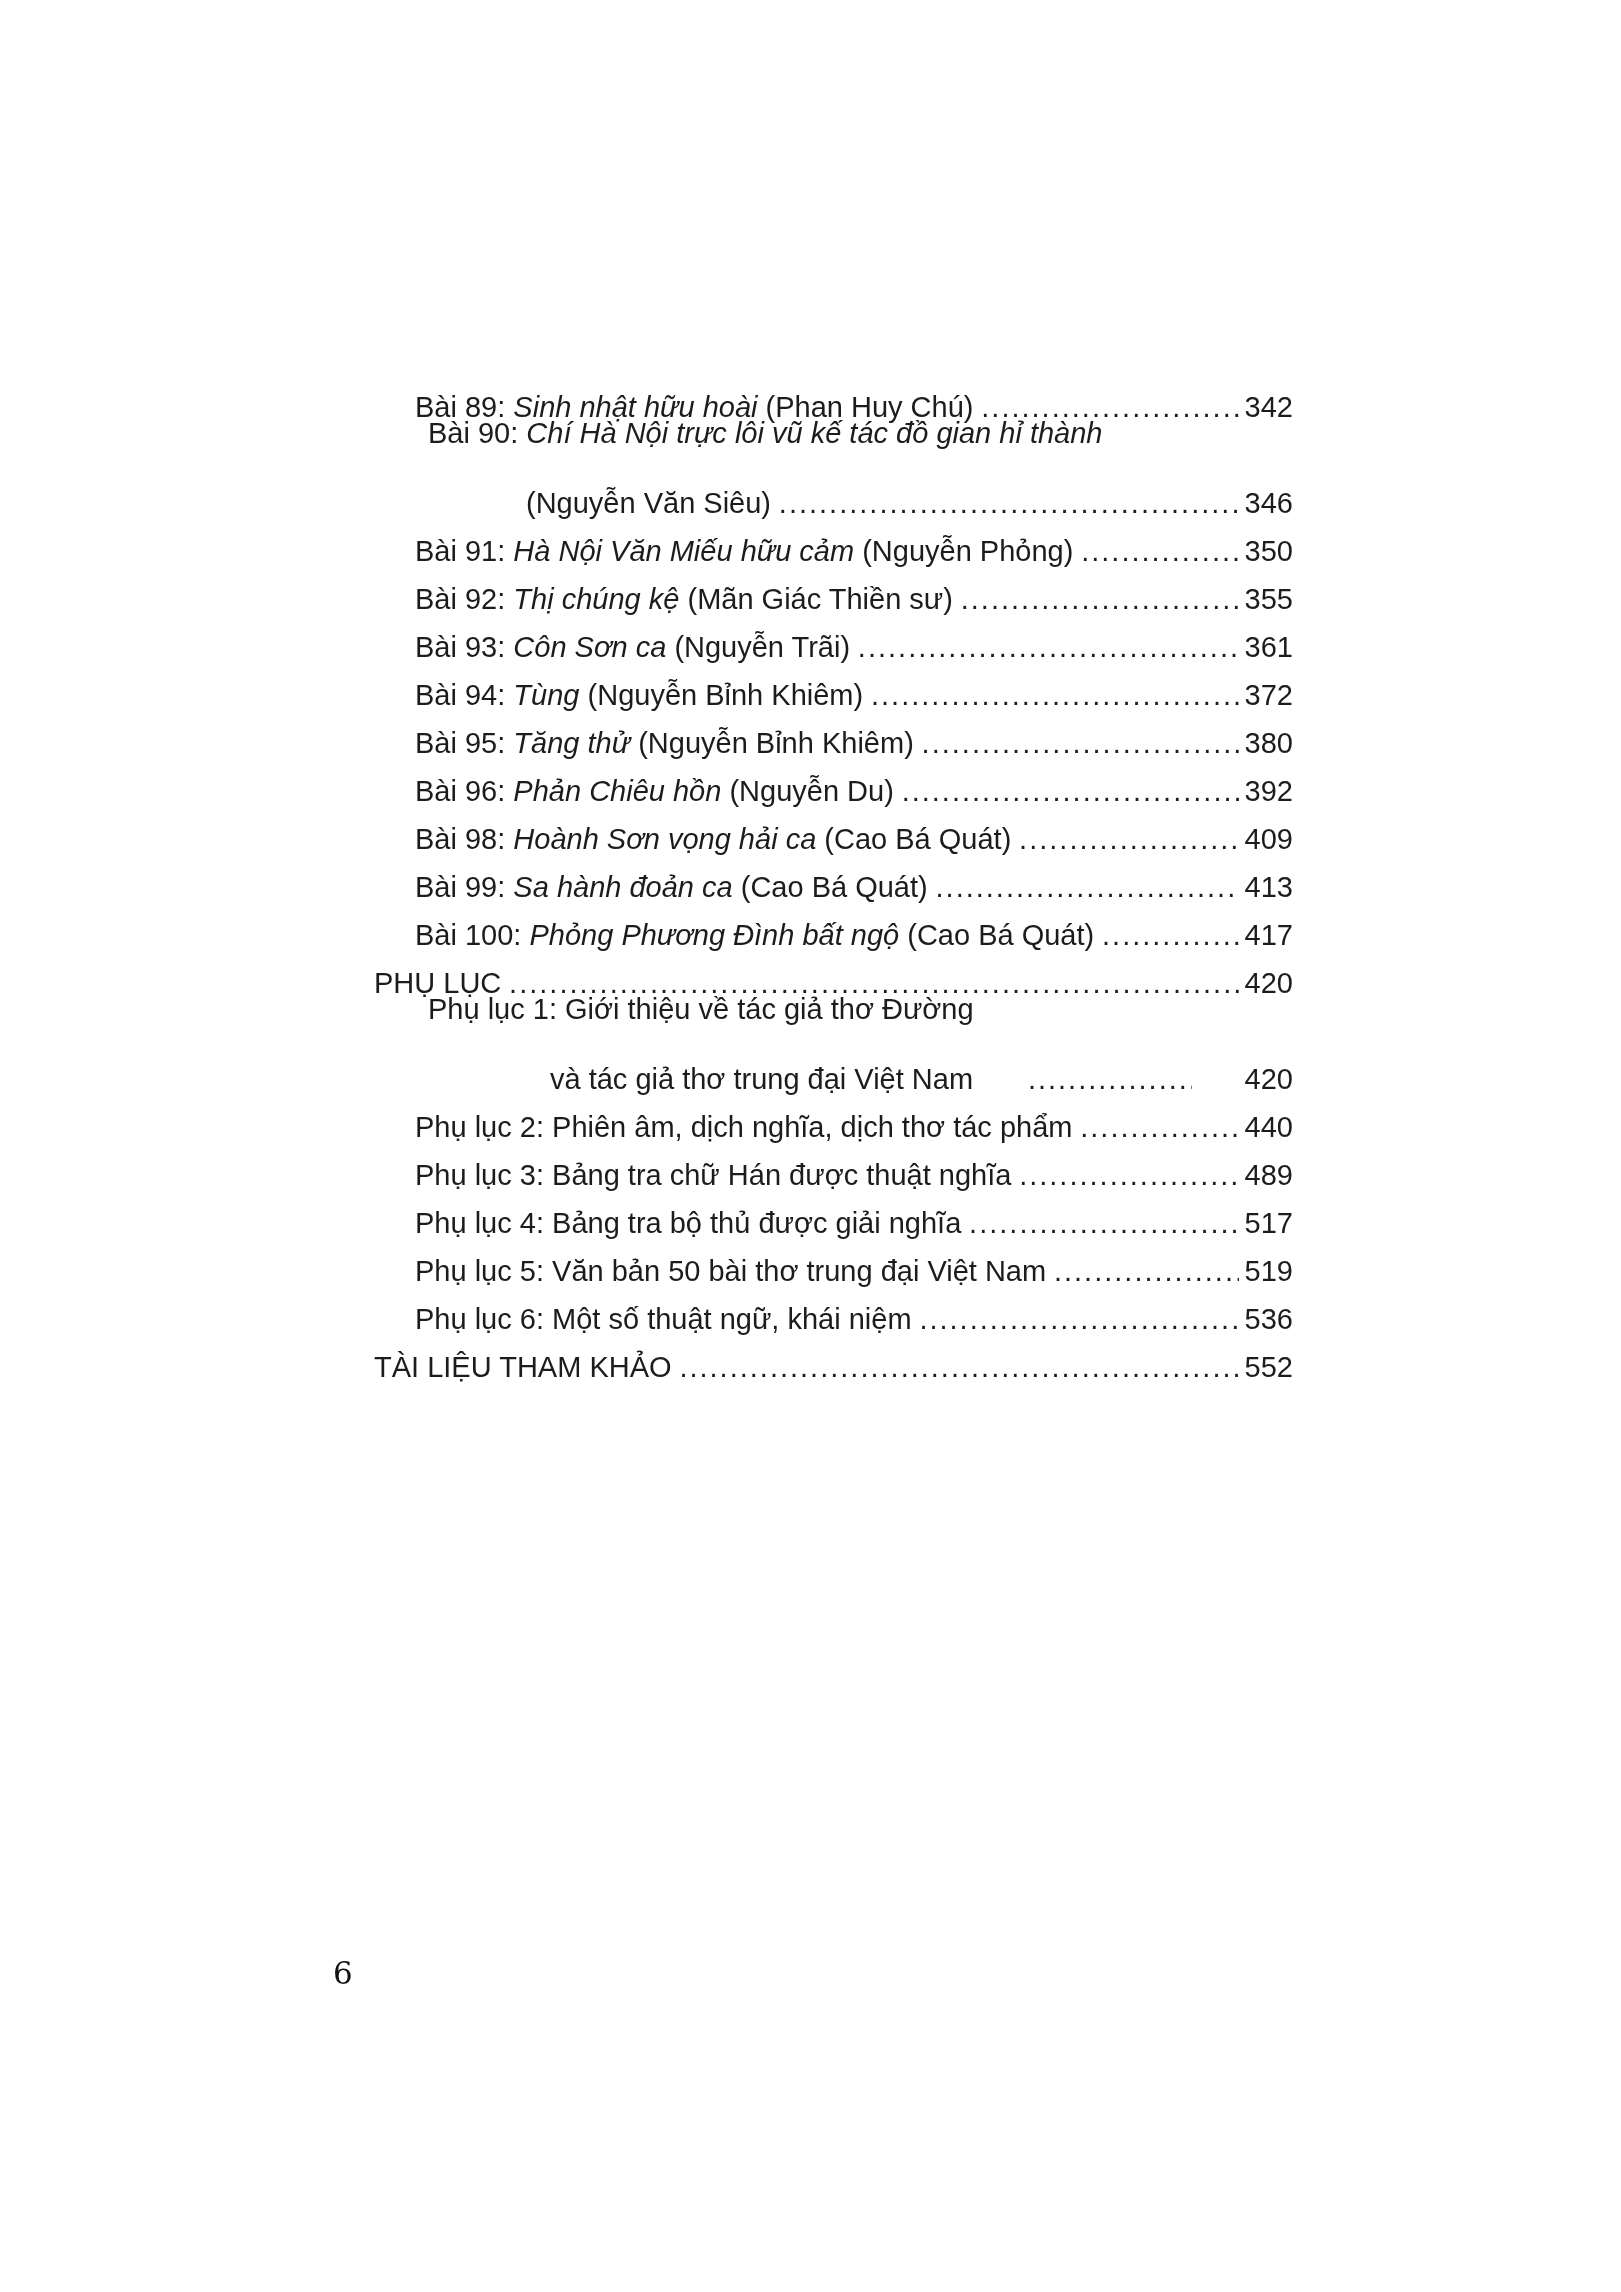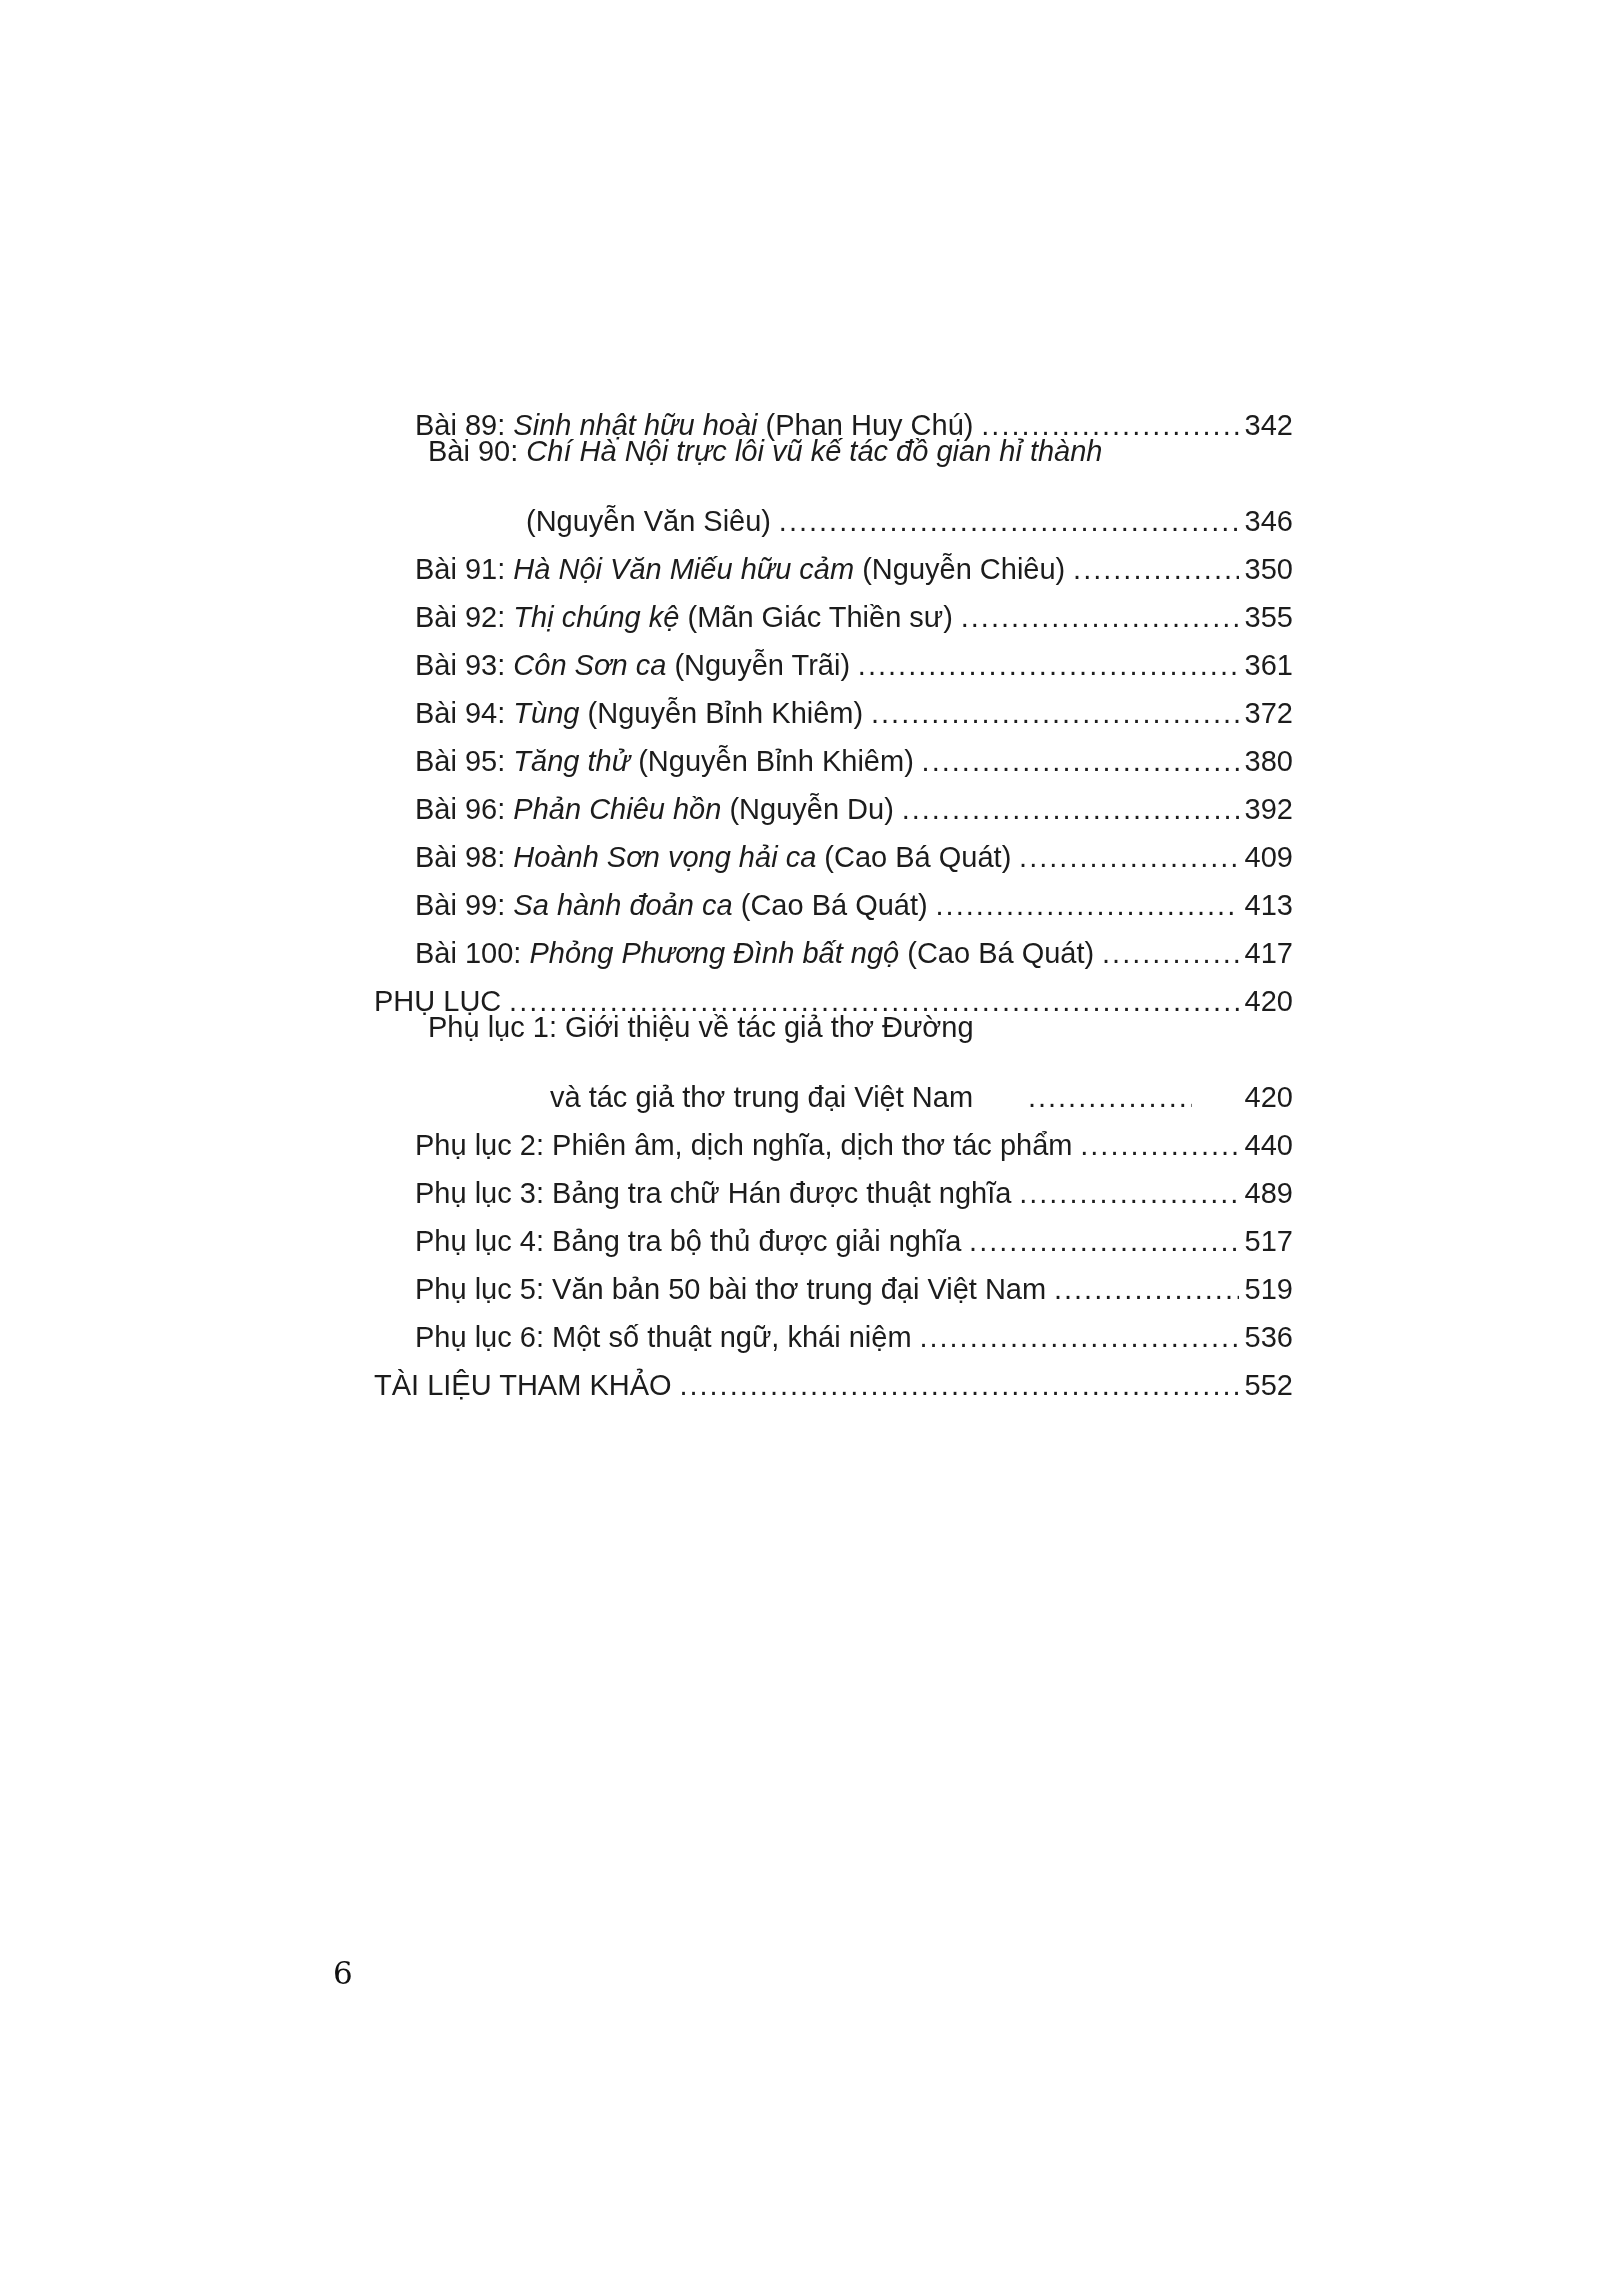--- a/index.html
+++ b/index.html
@@ -8,21 +8,21 @@
     width: 1621px;
     height: 2293px;
     position: relative;
     font-family: "Liberation Sans", sans-serif;
     color: #1c1c1c;
     overflow: hidden;
   }
   .toc {
     position: absolute;
     left: 374px;
-    top: 379px;
+    top: 361px;
     width: 919px;
     font-size: 29px;
   }
   .row {
     display: flex;
     align-items: baseline;
     height: 48px;
     line-height: 48px;
     white-space: nowrap;
   }
@@ -85,21 +85,21 @@
       <span class="text">(Nguyễn Văn Siêu)</span>
       <span class="leader"></span>
       <span class="pageno">346</span>
     </div>
   </div>
 
   <div class="row entry">
     <span class="text">
       <span>Bài 91:</span>
       <span class="title">Hà Nội Văn Miếu hữu cảm</span>
-      <span>(Nguyễn Chiêu)</span>
+      <span>(Nguyễn Phỏng)</span>
     </span>
     <span class="leader"></span>
     <span class="pageno">350</span>
   </div>
 
   <div class="row entry">
     <span class="text">
       <span>Bài 92:</span>
       <span class="title">Thị chúng kệ</span>
       <span>(Mãn Giác Thiền sư)</span>

